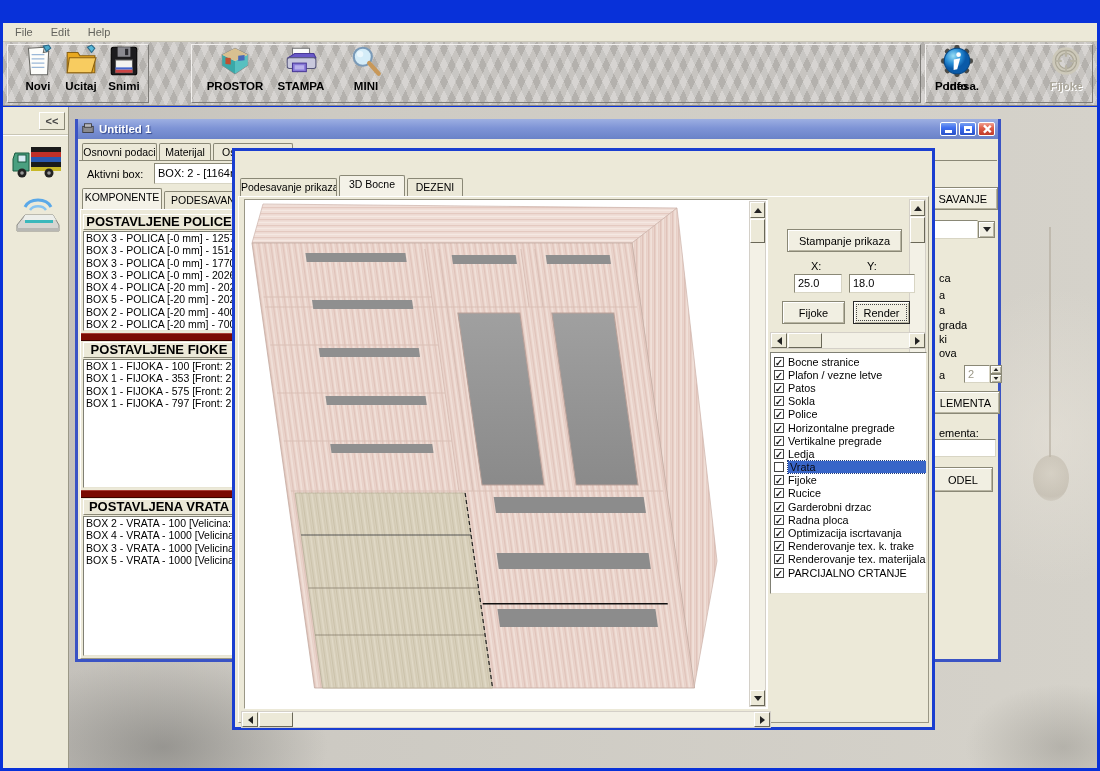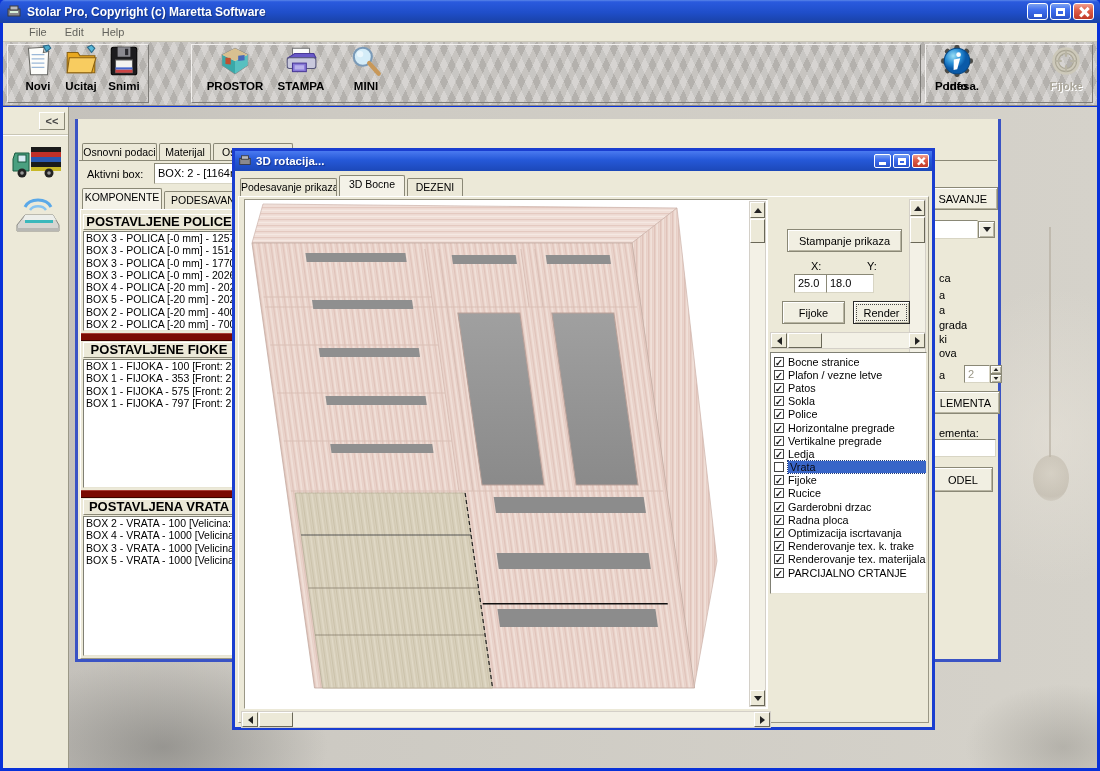--- a/index.html
+++ b/index.html
@@ -23,21 +23,21 @@
   .glyph-min{width:8px;height:3px;background:#fff;margin-top:7px;}
   .winbtn.small .glyph-min{margin-top:5px;width:7px;}
   .glyph-max{width:9px;height:8px;border:2px solid #fff;border-top-width:3px;}
   .winbtn.small .glyph-max{width:8px;height:7px;}
   .glyph-x{position:relative;width:10px;height:10px;}
   .glyph-x:before,.glyph-x:after{content:"";position:absolute;left:4px;top:-1px;width:2.5px;height:12px;background:#fff;}
   .glyph-x:before{transform:rotate(45deg);} .glyph-x:after{transform:rotate(-45deg);}
   .winbtn.small .glyph-x{transform:scale(.8);}
 
   .menubar{left:3px;top:23px;width:1094px;height:19px;background:#ece9d8;border-bottom:1px solid #c8c5b4;
-    display:flex;align-items:center;gap:18px;padding:0 26px;color:#63635d;}
+    display:flex;align-items:center;gap:18px;padding:0 12px;color:#63635d;}
   .menubar span{cursor:default;}
 
   .toolbar{left:3px;top:42px;width:1094px;height:64px;background-color:#c7c4c0;
     background-image:repeating-linear-gradient(115deg,rgba(255,255,255,.28) 0 7px,rgba(255,255,255,0) 7px 14px),
                      repeating-linear-gradient(65deg,rgba(110,108,104,.22) 0 7px,rgba(110,108,104,0) 7px 14px);
     border-bottom:1px solid #8a8884;}
   .tgroup{position:absolute;top:2px;height:59px;border:1px solid;border-color:#f2f0ee #7e7c78 #7e7c78 #f2f0ee;}
   .tbtn{position:absolute;top:2px;width:52px;height:55px;display:flex;flex-direction:column;align-items:center;cursor:pointer;}
   .tbtn svg{width:34px;height:34px;}
   .tbtn .lbl{font-weight:bold;font-size:11.5px;margin-top:2px;}
@@ -108,39 +108,20 @@
   .opt .ol{font-size:10.8px;}
   .opt.sel .ol{background:#3865c8;color:#0a0a14;padding:0 2px;outline:1px dotted #203a78;}
 
   .frag{color:#000;white-space:nowrap;overflow:hidden;}
 </style>
 </head>
 <body>
 
 <div id="stage">
 
-  <div class="abs titlebar">
-    <svg width="16" height="16" viewBox="0 0 16 16">
-      <rect x="2" y="5" width="12" height="7" fill="#8a8a8e" stroke="#3a3a3e"></rect>
-      <rect x="4" y="2" width="8" height="4" fill="#b8b8bc" stroke="#3a3a3e"></rect>
-      <rect x="4" y="7" width="8" height="2" fill="#d8f0d8"></rect>
-    </svg>
-    <span class="ttl">Stolar Pro, Copyright (c) Maretta Software</span>
-    <span class="btns" style="margin-left:auto;display:flex;">
-      <span class="winbtn">
-          <span class="glyph-min"></span>
-        </span>
-      <span class="winbtn">
-          <span class="glyph-max"></span>
-        </span>
-      <span class="winbtn close">
-          <span class="glyph-x"></span>
-        </span>
-    </span>
-  </div>
 
   <div class="abs menubar">
     <span>File</span>
     <span>Edit</span>
     <span>Help</span>
   </div>
 
   <div class="abs toolbar">
     <div class="tgroup" style="left:4px;width:142px;"></div>
     <div class="tgroup" style="left:188px;width:730px;"></div>
@@ -278,20 +259,38 @@
         <path d="M19 17 A 9 7 0 0 1 35 17" fill="none" stroke="#88c4f0" stroke-width="2.5"></path>
         <path d="M6 32 L14 22 L42 22 L48 32 L48 38 L6 38 Z" fill="#d6d6d2" stroke="#8a8a86"></path>
         <path d="M14 22 L42 22 L45 27 L12 27 Z" fill="#eceeea"></path>
         <rect x="14" y="27" width="28" height="3" fill="#3ab8bc"></rect>
         <rect x="6" y="35" width="42" height="3" fill="#b8b8b4"></rect>
       </svg>
     </div>
   </div>
 
   <div class="abs window" style="left:75px;top:119px;width:926px;height:543px;">
+    <div class="wtitle inactive-t">
+      <svg width="14" height="14" viewBox="0 0 16 16">
+        <rect x="2" y="5" width="12" height="7" fill="#8a8a8e" stroke="#3a3a3e"></rect>
+        <rect x="4" y="2" width="8" height="4" fill="#b8b8bc" stroke="#3a3a3e"></rect>
+      </svg>
+      <span class="ttl">Untitled 1</span>
+      <span class="btns">
+        <span class="winbtn small">
+            <span class="glyph-min"></span>
+          </span>
+        <span class="winbtn small">
+            <span class="glyph-max"></span>
+          </span>
+        <span class="winbtn small close">
+            <span class="glyph-x"></span>
+          </span>
+      </span>
+    </div>
 
     <div class="tab" style="left:4px;top:24px;width:75px;">Osnovni podaci</div>
     <div class="tab" style="left:81px;top:24px;width:52px;">Materijal</div>
     <div class="tab" style="left:135px;top:24px;width:80px;text-align:left;padding-left:8px;">Osnov</div>
     <div class="abs" style="left:1px;top:41px;width:918px;height:1px;background:#8a8876;"></div>
 
     <span class="abs" style="left:9px;top:49px;">Aktivni box:</span>
     <div class="abs field" style="left:76px;top:44px;width:200px;height:21px;line-height:15px;">BOX: 2 - [1164mm</div>
 
     <div class="tab active" style="left:4px;top:72px;width:80px;font-size:10.5px;">KOMPONENTE</div>
@@ -346,38 +345,20 @@
     <div class="abs btn" style="left:912px;top:255px;width:12px;height:9px;">
         <span class="tri down" style="transform:scale(.6);"></span>
       </div>
     <div class="abs btn" style="left:790px;top:272px;width:132px;height:23px;justify-content:flex-end;padding-right:8px;">LEMENTA</div>
     <span class="abs frag" style="left:861px;top:308px;">ementa:</span>
     <div class="abs field" style="left:790px;top:320px;width:128px;height:18px;"></div>
     <div class="abs btn" style="left:790px;top:348px;width:125px;height:25px;justify-content:flex-end;padding-right:14px;">ODEL</div>
   </div>
 
   <div class="abs" style="left:232px;top:148px;width:703px;height:582px;border:3px solid #1a3ed0;background:#ece9d8;">
-    <div class="wtitle active-t">
-      <svg width="14" height="14" viewBox="0 0 16 16">
-        <rect x="2" y="5" width="12" height="7" fill="#8a8a8e" stroke="#3a3a3e"></rect>
-        <rect x="4" y="2" width="8" height="4" fill="#b8b8bc" stroke="#3a3a3e"></rect>
-      </svg>
-      <span class="ttl">3D rotacija...</span>
-      <span class="btns">
-        <span class="winbtn small">
-            <span class="glyph-min"></span>
-          </span>
-        <span class="winbtn small">
-            <span class="glyph-max"></span>
-          </span>
-        <span class="winbtn small close">
-            <span class="glyph-x"></span>
-          </span>
-      </span>
-    </div>
 
     <div class="tab" style="left:5px;top:27px;width:97px;">Podesavanje prikaza</div>
     <div class="tab active" style="left:104px;top:27px;width:66px;">3D Bocne</div>
     <div class="tab" style="left:172px;top:27px;width:56px;">DEZENI</div>
 
     <div class="abs bevel-out" style="left:3px;top:45px;width:691px;height:527px;background:#ece9d8;padding-left:18px;">
 
       <div class="abs bevel-in" style="left:5px;top:2px;width:524px;height:510px;background:#fff;">
         <svg width="500" height="506" viewBox="0 0 500 506" style="position:absolute;left:1px;top:1px;">
           <defs>
@@ -480,21 +461,21 @@
         <div class="sb-thumb" style="left:0;top:17px;width:15px;height:26px;"></div>
         <div class="sb-btn" style="left:0;bottom:0;width:15px;height:16px;">
             <span class="tri down"></span>
           </div>
       </div>
 
       <div class="abs btn" style="left:548px;top:32px;width:115px;height:23px;">Stampanje prikaza</div>
       <span class="abs" style="left:572px;top:63px;">X:</span>
       <span class="abs" style="left:628px;top:63px;">Y:</span>
       <div class="abs field" style="left:555px;top:77px;width:48px;height:19px;">25.0</div>
-      <div class="abs field" style="left:587px;top:77px;width:48px;height:19px;">18.0</div>
+      <div class="abs field" style="left:610px;top:77px;width:66px;height:19px;">18.0</div>
       <div class="abs btn" style="left:543px;top:104px;width:63px;height:23px;">Fijoke</div>
       <div class="abs btn" style="left:614px;top:104px;width:57px;height:23px;outline:1px dotted #444;outline-offset:-4px;border-color:#2a2a2a;">Render</div>
 
       <div class="abs sb-track" style="left:531px;top:135px;width:156px;height:17px;">
         <div class="sb-btn" style="left:0;top:0;width:16px;height:15px;">
             <span class="tri left"></span>
           </div>
         <div class="sb-thumb" style="left:17px;top:0;width:34px;height:15px;"></div>
         <div class="sb-btn" style="right:0;top:0;width:16px;height:15px;">
             <span class="tri right"></span>

